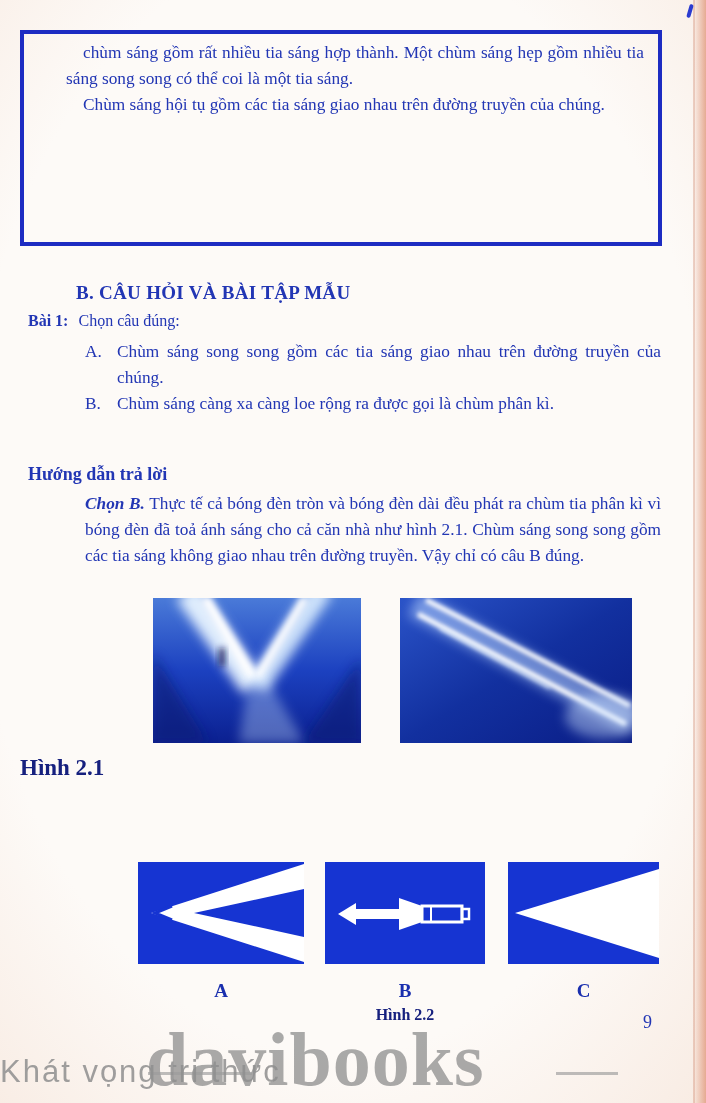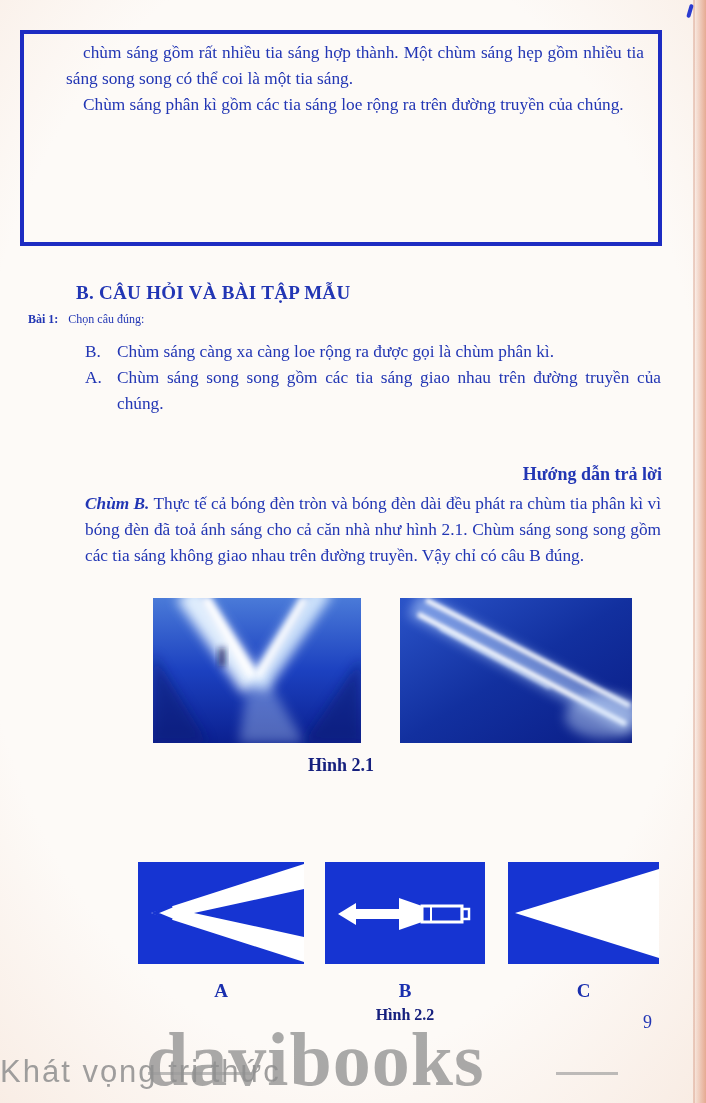--- a/index.html
+++ b/index.html
@@ -22,40 +22,40 @@
   
   .def-box {
     position:absolute; left:20px; top:30px; width:642px; height:216px;
     border:4px solid #1d2cc2; padding:6px 14px 1px 42px;
     color:#2236b4; font-size:17.3px; line-height:26px; text-align:justify;
   }
   .def-box p { text-indent:17px; }
 
   .section-heading { position:absolute; left:28px; top:282px; font-size:19px; font-weight:bold; color:#2236b4; letter-spacing:0.3px;margin-left:48px; }
 
-  .ex-line { position:absolute; font-size:12px; color:#2236b4; }
+  .ex-line { position:absolute; font-size:16px; color:#2236b4; }
   .bai1 { left:28px; top:312px; }
   .bai2 { left:28px; top:818px; }
   .exlabel { font-weight:bold; margin-right:10px; }
 
   .options { position:absolute; left:85px; top:339px; width:576px; font-size:17.3px; line-height:26px; color:#2236b4; text-align:justify; }
   .option { padding-left:32px; }
   .okey { display:inline-block; width:32px; margin-left:-32px; }
 
-  .guide-heading { position:absolute; left:28px; top:464px; width:634px; text-align:right; font-weight:bold; font-size:18px; color:#2236b4; }
+  .guide-heading { position:absolute; left:28px; top:464px; width:634px; text-align:left; font-weight:bold; font-size:18px; color:#2236b4; }
 
   .answer { position:absolute; left:85px; top:491px; width:576px; font-size:17.3px; line-height:26px; color:#2236b4; text-align:justify; }
   .answer .lead { font-weight:bold; font-style:italic; }
 
   .photo { position:absolute; top:598px; }
   .photo1 { left:153px; width:208px; height:145px; }
   .photo2 { left:400px; width:232px; height:145px; }
   .photo svg { display:block; }
 
-  .caption1 { position:absolute; left:20px; top:755px; width:642px; text-align:center; font-weight:bold; font-size:18px; color:#16207e; }
+  .caption1 { position:absolute; left:20px; top:755px; width:642px; font-weight:bold; font-size:23px; color:#16207e; }
 
   .diag { position:absolute; top:862px; }
   .diag1 { left:138px; }
   .diag2 { left:325px; }
   .diag3 { left:508px; }
   .diag svg { display:block; }
 
   .dlabel { position:absolute; top:980px; text-align:center; font-weight:bold; font-size:19px; color:#1a2fae; }
   .dlabel-a { left:138px; width:166px; }
   .dlabel-b { left:325px; width:160px; }
@@ -83,42 +83,42 @@
 <body>
 
 <div class="page">
 
   <div class="edge-strip"></div>
   <div class="edge-line"></div>
   <div class="corner-mark"></div>
 
   <div class="def-box">
     <p>chùm sáng gồm rất nhiều tia sáng hợp thành. Một chùm sáng hẹp gồm nhiều tia sáng song song có thể coi là một tia sáng.</p>
-    <p>Chùm sáng phân kì gồm các tia sáng loe rộng ra trên đường truyền của chúng.</p>
+    <p>Chùm sáng hội tụ gồm các tia sáng giao nhau trên đường truyền của chúng.</p>
   </div>
 
   <div class="section-heading">B. CÂU HỎI VÀ BÀI TẬP MẪU</div>
 
   <div class="ex-line bai1">
     <span class="exlabel">Bài 1:</span><span>Chọn câu đúng:</span>
   </div>
 
   <div class="options">
+    <div class="option">
+      <span class="okey">A.</span><span>Chùm sáng song song gồm các tia sáng giao nhau trên đường truyền của chúng.</span>
+    </div>
     <div class="option">
       <span class="okey">B.</span><span>Chùm sáng càng xa càng loe rộng ra được gọi là chùm phân kì.</span>
     </div>
-    <div class="option">
-      <span class="okey">A.</span><span>Chùm sáng song song gồm các tia sáng giao nhau trên đường truyền của chúng.</span>
-    </div>
   </div>
 
   <div class="guide-heading">Hướng dẫn trả lời</div>
 
   <p class="answer">
-    <span class="lead">Chùm B.</span>
+    <span class="lead">Chọn B.</span>
     <span>Thực tế cả bóng đèn tròn và bóng đèn dài đều phát ra chùm tia phân kì vì bóng đèn đã toả ánh sáng cho cả căn nhà như hình 2.1. Chùm sáng song song gồm các tia sáng không giao nhau trên đường truyền. Vậy chỉ có câu B đúng.</span>
   </p>
 
   <div class="photo photo1">
     <svg width="208" height="145" viewBox="0 0 208 145">
       <defs>
         <linearGradient id="p1bg" x1="0" y1="0" x2="0" y2="1">
           <stop offset="0" stop-color="#4a7ad8"></stop>
             <stop offset="0.5" stop-color="#1c41c0"></stop>
             <stop offset="1" stop-color="#0b2090"></stop>

